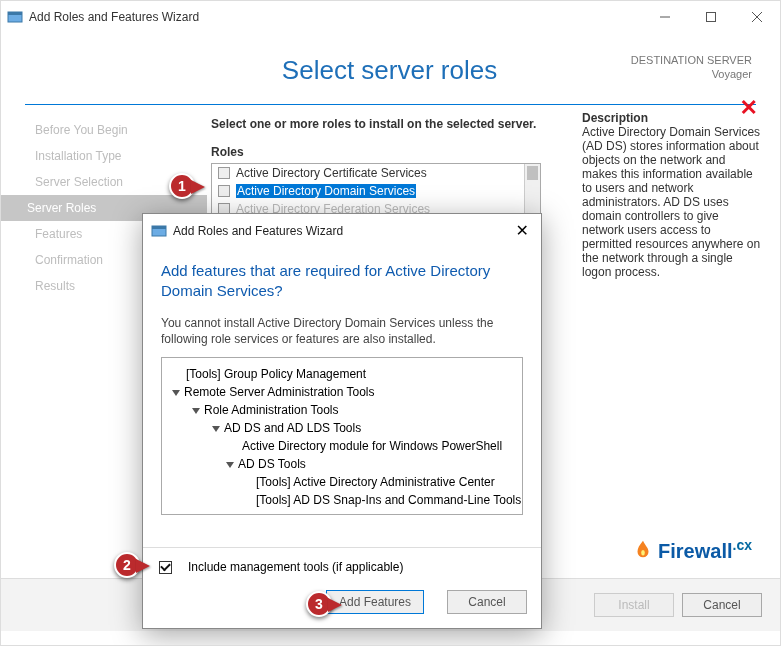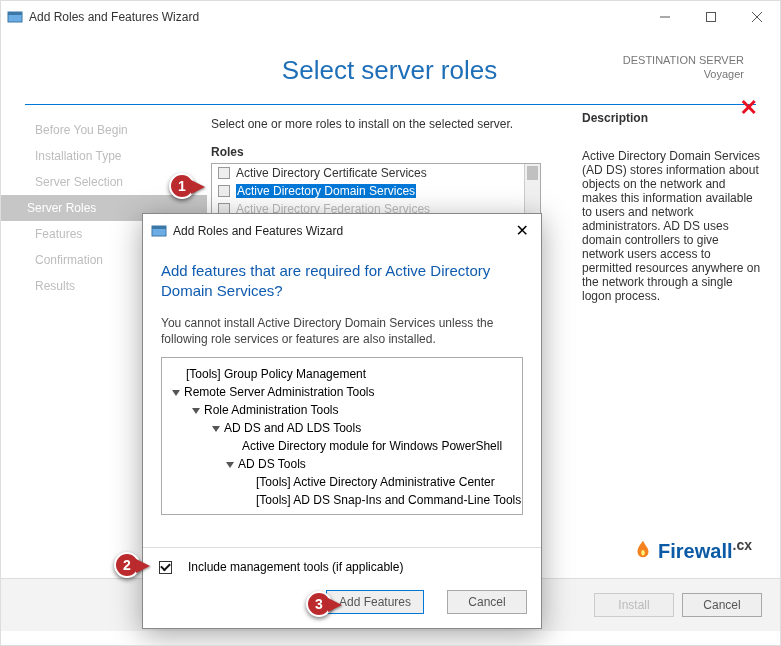--- a/index.html
+++ b/index.html
@@ -9,46 +9,46 @@
   .titlebar { height: 32px; display: flex; align-items: center; padding: 0 0 0 6px; background: #fff; }
   .titlebar .app-icon { width: 16px; height: 16px; margin-right: 6px; }
   .titlebar .app-title { font-size: 12px; color: #333; flex: 1; }
   .titlebar .win-controls { display: flex; }
   .titlebar .win-btn { width: 46px; height: 32px; display: flex; align-items: center; justify-content: center; }
   .titlebar .win-btn svg { stroke:#555; }
 
   
   .hero { padding: 22px 26px 8px 24px; position: relative; }
   .hero-title { font-size: 26px; font-weight: 300; color: #1e6fb8; text-align: center; }
-  .dest-server { position: absolute; top: 20px; right: 36px; text-align: right; font-size: 11px; color: #777; line-height: 14px; }
+  .dest-server { position: absolute; top: 20px; right: 28px; text-align: right; font-size: 11px; color: #777; line-height: 14px; }
   .rule { margin: 10px 24px 0 24px; border-top: 1px solid #0078d7; position: relative; }
   .close-x { color: #e81123; font-size: 22px; font-weight: bold; position: absolute; right: 22px; top: 94px; cursor: pointer; }
 
   
   .wiz-body { display: flex; padding-top: 6px; }
 
   
   .nav { width: 206px; padding-top: 6px; font-size: 12px; }
   .nav-item { padding: 6px 12px 6px 34px; color: #bdbdbd; cursor: pointer; }
   .nav-item.selected { background: #c6c6c6; color: #fff; padding-left: 26px; }
 
   
   .main { flex: 1; padding: 6px 14px 0 4px; font-size: 12px; color: #333; }
-  .instruct { margin-bottom: 14px; }
+  .instruct { margin-bottom: 14px; font-weight: bold; }
   .roles-header { font-weight: 700; margin-bottom: 4px; }
   .roles-list { border: 1px solid #aaa; width: 330px; height: 62px; overflow: hidden; position: relative; background: #fff; }
   .roles-list .role-row { display: flex; align-items: center; height: 18px; padding-left: 6px; font-size: 12px; }
   .roles-list .role-row .cb { width:12px; height:12px; border:1px solid #999; margin-right:6px; background:#eee; flex-shrink:0; }
   .roles-list .role-row.sel span.txt { background:#0078d7; color:#fff; padding:0 1px; }
   .roles-sb { position:absolute; right:0; top:0; bottom:0; width:16px; background:#f0f0f0; border-left:1px solid #ccc; }
   .roles-sb .thumb { position:absolute; left:2px; right:2px; top:2px; height:14px; background:#c0c0c0; }
 
   
   .desc { width: 204px; padding: 0 16px 0 6px; font-size: 12px; color:#333; }
-  .desc-head { font-weight: 600; margin-bottom: 24px; }
+  .desc-head { font-weight: 600; margin-bottom: 0; }
 
   
   .button-bar { position:absolute; bottom:14px; left:0; right:0; padding:14px 18px; background:#f3f3f3; border-top:1px solid #ddd; display:flex; justify-content:flex-end; gap:8px; }
   .btn { min-width:80px; height:24px; padding:0 12px; border:1px solid #a8a8a8; background:#efefef; font-size:12px; color:#555; cursor:pointer; }
   .btn[disabled] { color:#bbb; border-color:#ccc; }
   .btn.def { border-color:#0078d7; }
 
   
   .modal { position:absolute; left:141px; top:212px; width:400px; height:416px; background:#fff; border:1px solid #888; box-shadow:0 6px 28px rgba(0,0,0,.35); font-size:12px; display:flex; flex-direction:column; }
   .modal-title { display:flex; align-items:center; padding:7px 8px; font-size:12px; }
@@ -65,21 +65,21 @@
   .modal-inc { display:flex; align-items:center; gap:16px; padding:12px 16px 0 16px; }
   .modal-inc .cb { width:13px; height:13px; border:1px solid #333; display:flex; align-items:center; justify-content:center; }
   .modal-inc .cb .chk { width:9px; height:6px; border-left:2px solid #111; border-bottom:2px solid #111; transform:rotate(-45deg); margin-top:-2px; }
   .modal-btns { display:flex; justify-content:flex-end; gap:23px; padding:16px 14px 14px 0; }
 
   
   .marker { position:absolute; width:42px; height:36px; pointer-events:none; }
   .marker .bubble { width:26px; height:26px; border-radius:50%; background:#bb2a2d; color:#fff; font-weight:bold; font-size:14px; display:flex; align-items:center; justify-content:center; box-shadow:0 2px 4px rgba(0,0,0,.5); border:2px solid #fff; }
   .marker .arrow { position:absolute; left:22px; top:7px; width:0;height:0;border-top:7px solid transparent;border-bottom:7px solid transparent;border-left:14px solid #bb2a2d; filter:drop-shadow(1px 1px 1px rgba(0,0,0,.4)); }
   .watermark { position:absolute; right:28px; bottom:82px; font-size:20px; font-weight:700; color:#0b5aa6; display:flex; align-items:center; gap:4px; }
-  .watermark .cx { color:#404040; font-size:14px; vertical-align: super; margin-top: 36px; }
+  .watermark .cx { color:#0369a1; font-size:14px; vertical-align: super; margin-top: 36px; }
 </style>
 </head>
 <body>
 
 <div class="titlebar">
   <svg class="app-icon" viewBox="0 0 16 16">
       <rect x="1" y="3" width="14" height="10" fill="#6cace4" stroke="#3b78a8"></rect>
       <rect x="1" y="3" width="14" height="3" fill="#3b78a8"></rect>
     </svg>
   <span class="app-title">Add Roles and Features Wizard</span>

